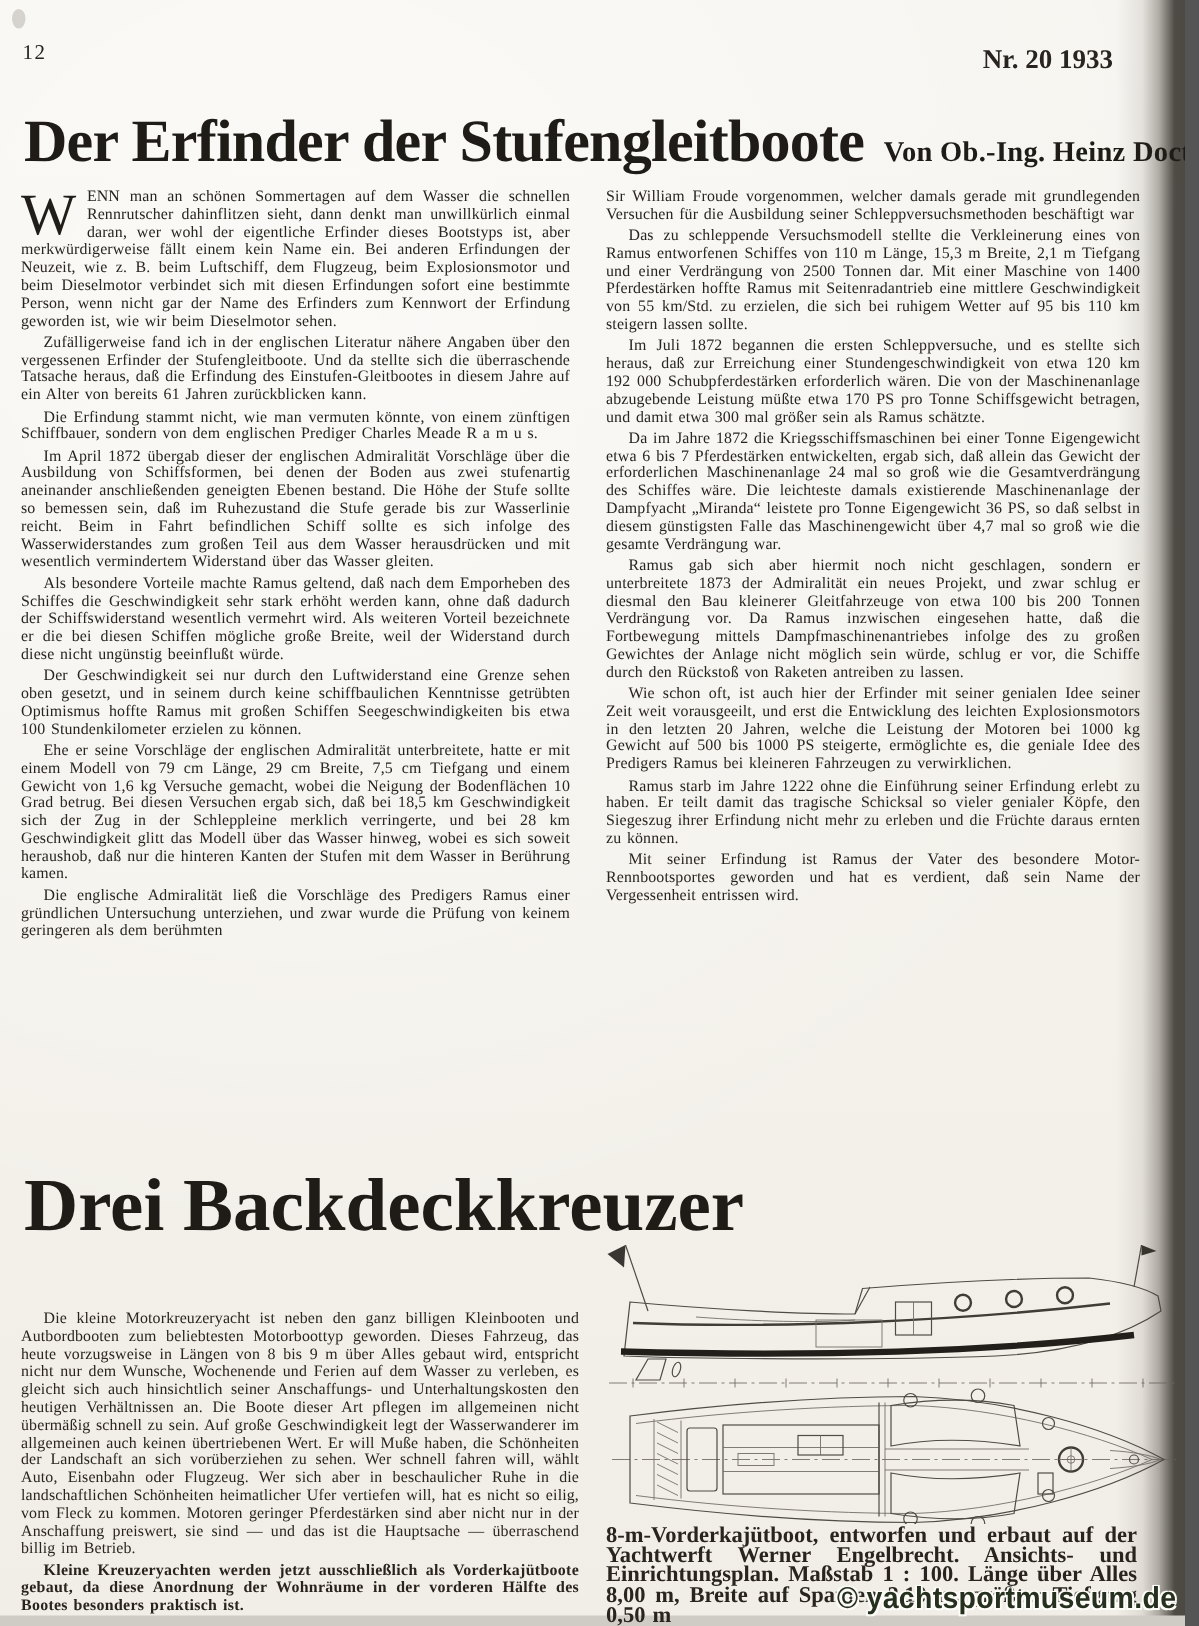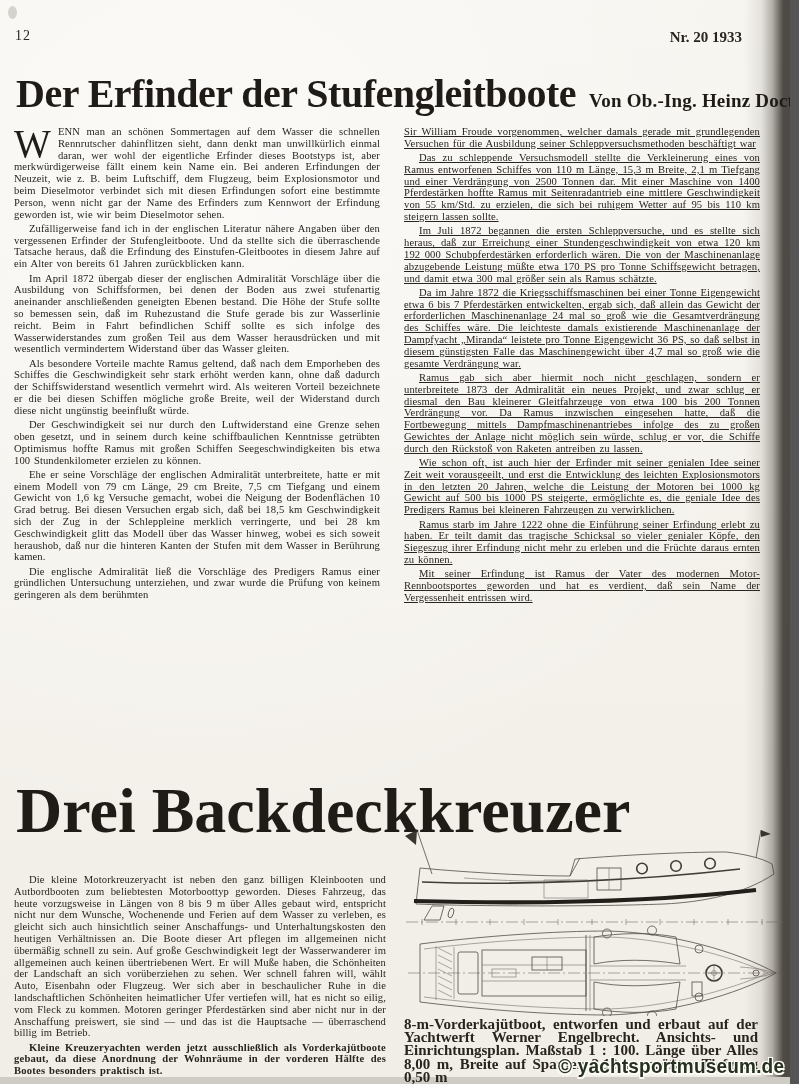--- a/index.html
+++ b/index.html
@@ -10,29 +10,29 @@
       radial-gradient(circle at 25% 20%, rgba(255,255,255,0.55), rgba(255,255,255,0) 60%),
       linear-gradient(#f7f5f0,#f1eee7);
   }
   .edge-right{position:absolute;top:0;right:0;width:46px;height:100%;pointer-events:none;
     background:linear-gradient(to right, rgba(120,114,106,0) 0%, rgba(120,114,106,0.15) 38%,
       rgba(90,85,77,0.45) 62%, rgba(42,39,34,0.82) 85%, rgba(58,54,48,0.9) 100%);}
   .edge-bottom{position:absolute;left:0;bottom:0;width:100%;height:7px;background:#cfccc6;}
   .smudge{position:absolute;left:8px;top:6px;width:9px;height:13px;border-radius:50%;
     background:rgba(150,144,136,0.35);}
   .pagenum{position:absolute;left:15px;top:28px;font-size:14px;letter-spacing:1px;}
-  .issue{position:absolute;right:48px;top:29px;font-size:15px;font-weight:700;}
+  .issue{position:absolute;right:48px;top:29px;font-size:18px;font-weight:700;}
   h1{position:absolute;left:16px;top:70px;margin:0;font-size:40px;font-weight:700;
      letter-spacing:-0.5px;color:#1f1b17;white-space:nowrap;}
   h1 .byline{font-size:19px;font-weight:700;letter-spacing:0.2px;margin-left:13px;}
-  h2{position:absolute;left:16px;top:774px;margin:0;font-size:64px;font-weight:700;
+  h2{position:absolute;left:16px;top:774px;margin:0;font-size:50px;font-weight:700;
      color:#1f1b17;white-space:nowrap;letter-spacing:0px;}
   .col{position:absolute;top:126px;}
   .col1{left:14px;width:366px;}
-  .col2{left:404px;width:356px;text-decoration:underline;}
+  .col2{left:404px;width:356px;}
   .art2-body{position:absolute;left:14px;top:846px;width:372px;margin-top:28px;}
   .para{margin:0 0 2.5px;text-indent:15px;font-size:10.6px;line-height:11.8px;
     text-align:justify;letter-spacing:0.1px;word-spacing:1px;color:#29241f;}
   .para.noindent{text-indent:0;}
   .para.bold{font-weight:700;letter-spacing:0.2px;}
   .para.first{text-indent:0;}
   .dropcap{float:left;font-size:39px;line-height:31px;padding:2px 7px 0 0;color:#211d19;}
   figure{position:absolute;left:404px;top:816px;width:384px;margin:0;}
   figure svg{display:block;width:384px;height:200px;opacity:0.94;}
   figcaption{width:354px;margin:2px 12px 0 0;font-size:15px;font-weight:700;line-height:13.2px;
@@ -59,38 +59,39 @@
 
   <span class="pagenum">12</span>
   <span class="issue">Nr. 20 1933</span>
 
   <h1><span>Der Erfinder der Stufengleitboote</span><span class="byline">Von Ob.-Ing. Heinz Docter</span></h1>
 
   <div class="col col1">
     <p class="para first"><span class="dropcap">W</span><span>ENN man an schönen Sommertagen auf dem Wasser die schnellen Rennrutscher dahinflitzen sieht, dann denkt man unwillkürlich einmal daran, wer wohl der eigentliche Erfinder dieses Bootstyps ist, aber merkwürdigerweise fällt einem kein Name ein. Bei anderen Erfindungen der Neuzeit, wie z. B. beim Luftschiff, dem Flugzeug, beim Explosionsmotor und beim Dieselmotor verbindet sich mit diesen Erfindungen sofort eine bestimmte Person, wenn nicht gar der Name des Erfinders zum Kennwort der Erfindung geworden ist, wie wir beim Dieselmotor sehen.</span></p>
     <div>
         <p class="para">Zufälligerweise fand ich in der englischen Literatur nähere Angaben über den vergessenen Erfinder der Stufengleitboote. Und da stellte sich die überraschende Tatsache heraus, daß die Erfindung des Einstufen-Gleitbootes in diesem Jahre auf ein Alter von bereits 61 Jahren zurückblicken kann.</p>
+        <p class="para">Die Erfindung stammt nicht, wie man vermuten könnte, von einem zünftigen Schiffbauer, sondern von dem englischen Prediger Charles Meade R a m u s.</p>
         <p class="para">Im April 1872 übergab dieser der englischen Admiralität Vorschläge über die Ausbildung von Schiffsformen, bei denen der Boden aus zwei stufenartig aneinander anschließenden geneigten Ebenen bestand. Die Höhe der Stufe sollte so bemessen sein, daß im Ruhezustand die Stufe gerade bis zur Wasserlinie reicht. Beim in Fahrt befindlichen Schiff sollte es sich infolge des Wasserwiderstandes zum großen Teil aus dem Wasser herausdrücken und mit wesentlich vermindertem Widerstand über das Wasser gleiten.</p>
         <p class="para">Als besondere Vorteile machte Ramus geltend, daß nach dem Emporheben des Schiffes die Geschwindigkeit sehr stark erhöht werden kann, ohne daß dadurch der Schiffswiderstand wesentlich vermehrt wird. Als weiteren Vorteil bezeichnete er die bei diesen Schiffen mögliche große Breite, weil der Widerstand durch diese nicht ungünstig beeinflußt würde.</p>
         <p class="para">Der Geschwindigkeit sei nur durch den Luftwiderstand eine Grenze sehen oben gesetzt, und in seinem durch keine schiffbaulichen Kenntnisse getrübten Optimismus hoffte Ramus mit großen Schiffen Seegeschwindigkeiten bis etwa 100 Stundenkilometer erzielen zu können.</p>
         <p class="para">Ehe er seine Vorschläge der englischen Admiralität unterbreitete, hatte er mit einem Modell von 79 cm Länge, 29 cm Breite, 7,5 cm Tiefgang und einem Gewicht von 1,6 kg Versuche gemacht, wobei die Neigung der Bodenflächen 10 Grad betrug. Bei diesen Versuchen ergab sich, daß bei 18,5 km Geschwindigkeit sich der Zug in der Schleppleine merklich verringerte, und bei 28 km Geschwindigkeit glitt das Modell über das Wasser hinweg, wobei es sich soweit heraushob, daß nur die hinteren Kanten der Stufen mit dem Wasser in Berührung kamen.</p>
         <p class="para">Die englische Admiralität ließ die Vorschläge des Predigers Ramus einer gründlichen Untersuchung unterziehen, und zwar wurde die Prüfung von keinem geringeren als dem berühmten</p>
       </div>
   </div>
 
   <div class="col col2">
     <div>
         <p class="para noindent">Sir William Froude vorgenommen, welcher damals gerade mit grundlegenden Versuchen für die Ausbildung seiner Schleppversuchsmethoden beschäftigt war</p>
         <p class="para">Das zu schleppende Versuchsmodell stellte die Verkleinerung eines von Ramus entworfenen Schiffes von 110 m Länge, 15,3 m Breite, 2,1 m Tiefgang und einer Verdrängung von 2500 Tonnen dar. Mit einer Maschine von 1400 Pferdestärken hoffte Ramus mit Seitenradantrieb eine mittlere Geschwindigkeit von 55 km/Std. zu erzielen, die sich bei ruhigem Wetter auf 95 bis 110 km steigern lassen sollte.</p>
         <p class="para">Im Juli 1872 begannen die ersten Schleppversuche, und es stellte sich heraus, daß zur Erreichung einer Stundengeschwindigkeit von etwa 120 km 192 000 Schubpferdestärken erforderlich wären. Die von der Maschinenanlage abzugebende Leistung müßte etwa 170 PS pro Tonne Schiffsgewicht betragen, und damit etwa 300 mal größer sein als Ramus schätzte.</p>
         <p class="para">Da im Jahre 1872 die Kriegsschiffsmaschinen bei einer Tonne Eigengewicht etwa 6 bis 7 Pferdestärken entwickelten, ergab sich, daß allein das Gewicht der erforderlichen Maschinenanlage 24 mal so groß wie die Gesamtverdrängung des Schiffes wäre. Die leichteste damals existierende Maschinenanlage der Dampfyacht „Miranda“ leistete pro Tonne Eigengewicht 36 PS, so daß selbst in diesem günstigsten Falle das Maschinengewicht über 4,7 mal so groß wie die gesamte Verdrängung war.</p>
         <p class="para">Ramus gab sich aber hiermit noch nicht geschlagen, sondern er unterbreitete 1873 der Admiralität ein neues Projekt, und zwar schlug er diesmal den Bau kleinerer Gleitfahrzeuge von etwa 100 bis 200 Tonnen Verdrängung vor. Da Ramus inzwischen eingesehen hatte, daß die Fortbewegung mittels Dampfmaschinenantriebes infolge des zu großen Gewichtes der Anlage nicht möglich sein würde, schlug er vor, die Schiffe durch den Rückstoß von Raketen antreiben zu lassen.</p>
         <p class="para">Wie schon oft, ist auch hier der Erfinder mit seiner genialen Idee seiner Zeit weit vorausgeeilt, und erst die Entwicklung des leichten Explosionsmotors in den letzten 20 Jahren, welche die Leistung der Motoren bei 1000 kg Gewicht auf 500 bis 1000 PS steigerte, ermöglichte es, die geniale Idee des Predigers Ramus bei kleineren Fahrzeugen zu verwirklichen.</p>
         <p class="para">Ramus starb im Jahre 1222 ohne die Einführung seiner Erfindung erlebt zu haben. Er teilt damit das tragische Schicksal so vieler genialer Köpfe, den Siegeszug ihrer Erfindung nicht mehr zu erleben und die Früchte daraus ernten zu können.</p>
-        <p class="para">Mit seiner Erfindung ist Ramus der Vater des modernen Motor-Rennbootsportes geworden und hat es verdient, daß sein Name der Vergessenheit entrissen wird.</p>
+        <p class="para">Mit seiner Erfindung ist Ramus der Vater des besondere Motor-Rennbootsportes geworden und hat es verdient, daß sein Name der Vergessenheit entrissen wird.</p>
       </div>
   </div>
 
   <h2>Drei Backdeckkreuzer</h2>
 
   <div class="art2-body">
     <div>
         <p class="para">Die kleine Motorkreuzeryacht ist neben den ganz billigen Kleinbooten und Autbordbooten zum beliebtesten Motorboottyp geworden. Dieses Fahrzeug, das heute vorzugsweise in Längen von 8 bis 9 m über Alles gebaut wird, entspricht nicht nur dem Wunsche, Wochenende und Ferien auf dem Wasser zu verleben, es gleicht sich auch hinsichtlich seiner Anschaffungs- und Unterhaltungskosten den heutigen Verhältnissen an. Die Boote dieser Art pflegen im allgemeinen nicht übermäßig schnell zu sein. Auf große Geschwindigkeit legt der Wasserwanderer im allgemeinen auch keinen übertriebenen Wert. Er will Muße haben, die Schönheiten der Landschaft an sich vorüberziehen zu sehen. Wer schnell fahren will, wählt Auto, Eisenbahn oder Flugzeug. Wer sich aber in beschaulicher Ruhe in die landschaftlichen Schönheiten heimatlicher Ufer vertiefen will, hat es nicht so eilig, vom Fleck zu kommen. Motoren geringer Pferdestärken sind aber nicht nur in der Anschaffung preiswert, sie sind — und das ist die Hauptsache — überraschend billig im Betrieb.</p>
         <p class="para bold">Kleine Kreuzeryachten werden jetzt ausschließlich als Vorderkajütboote gebaut, da diese Anordnung der Wohnräume in der vorderen Hälfte des Bootes besonders praktisch ist.</p>
       </div>

